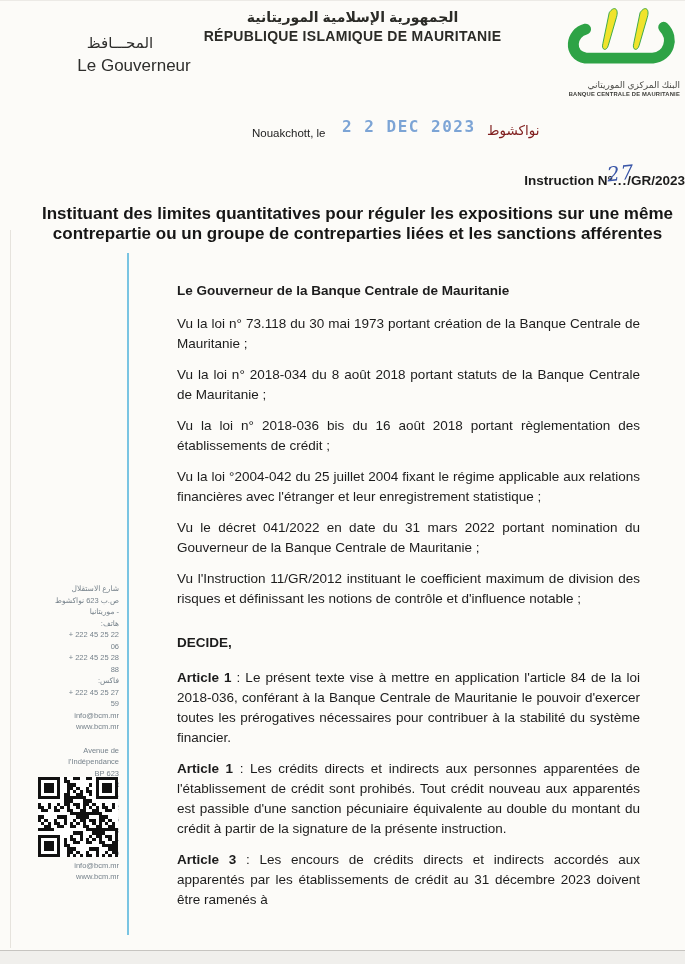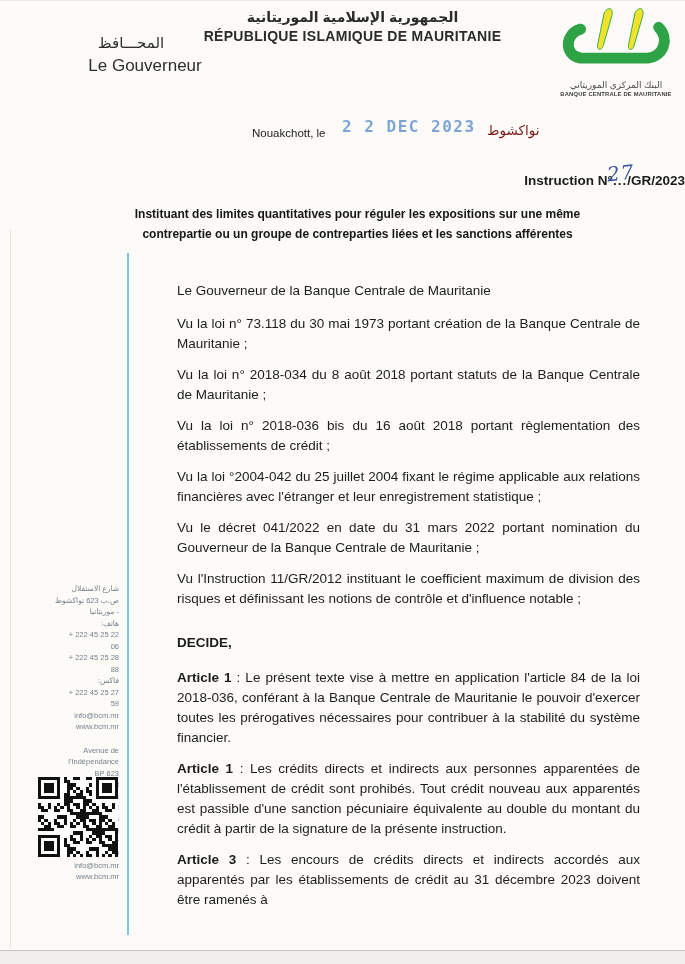--- a/index.html
+++ b/index.html
@@ -12,47 +12,47 @@
   .paper{position:absolute;left:0;top:0;width:685px;height:950px;background:#fcfbf8;border-top:1px solid #eceae6;}
   .bottom-strip{position:absolute;left:0;top:950px;width:685px;height:14px;background:#f0efec;border-top:1px solid #c6c4c0;}
   .left-edge{position:absolute;left:10px;top:230px;width:1px;height:718px;background:#e6e3dd;}
   .blue-divider{position:absolute;left:127px;top:253px;width:2px;height:682px;background:#79c4e2;}
 
   
   .republic{position:absolute;left:190px;top:8px;width:325px;text-align:center;color:#2b2b27;}
   .republic .ar{font-size:14px;font-weight:bold;line-height:18px;}
   .republic .fr{font-size:14px;font-weight:bold;letter-spacing:.3px;margin-top:2px;}
 
-  .logo{position:absolute;left:552px;top:5px;width:128px;text-align:center;}
+  .logo{position:absolute;left:552px;top:5px;width:128px;text-align:right;}
   .logo .ar{font-size:9px;color:#4a4a46;line-height:11px;margin-top:1px;}
   .logo .fr{font-size:5.8px;font-weight:bold;color:#3c3c38;letter-spacing:.2px;}
 
-  .governor{position:absolute;left:59px;top:33px;width:172px;text-align:center;color:#2e2e2c;}
+  .governor{position:absolute;left:48px;top:33px;width:172px;text-align:center;color:#2e2e2c;}
   .governor .ar{font-size:15px;line-height:20px;transform:translateX(-14px);}
   .governor .fr{font-size:17px;line-height:22px;margin-top:2px;}
 
   
   .place-fr{position:absolute;left:252px;top:127px;font-size:11.5px;color:#222;}
   .stamp{position:absolute;left:342px;top:117px;font-family:"DejaVu Sans Mono",monospace;
          font-size:16px;font-weight:bold;color:#6f9bd2;letter-spacing:1.5px;opacity:.9;}
   .place-ar{position:absolute;left:487px;top:122px;font-size:13.5px;color:#7f1d1d;}
 
   
   .instruction-line{position:absolute;left:0;right:0;top:173px;text-align:right;padding-left:120px;
                     font-size:13.5px;font-weight:bold;color:#1c1c1c;}
   .instruction-line .dots{position:relative;letter-spacing:1px;}
   .handwritten{position:absolute;left:-6px;top:-12px;font-family:"DejaVu Serif",serif;font-style:italic;
                font-size:20px;font-weight:normal;color:#3b57a8;transform:rotate(-6deg);white-space:nowrap;}
   .doc-title{position:absolute;left:0;right:0;top:204px;text-align:center;padding-left:30px;
-             font-size:12px;font-weight:bold;line-height:20px;color:#161616;}
+             font-size:17px;font-weight:bold;line-height:20px;color:#161616;}
 
   
   .main-col{position:absolute;left:177px;top:281px;width:463px;font-size:13.5px;line-height:20px;color:#1c1c1c;}
   .main-col p{margin:0 0 11px 0;text-align:justify;}
-  .salutation{font-weight:normal;margin-bottom:13px !important;text-align:right;}
+  .salutation{font-weight:bold;margin-bottom:13px !important;text-align:right;}
   .decide{font-weight:bold;margin-top:24px !important;margin-bottom:15px !important;text-align:left !important;}
   .article-label{font-weight:bold;}
 
   
   .sidebar{position:absolute;left:12px;top:583px;width:107px;text-align:right;color:#76828b;padding-left:40px;}
   .sidebar .ar-block{direction:rtl;font-size:7.5px;line-height:11.5px;}
   .sidebar .fr-block{margin-top:12px;font-size:7.5px;line-height:11.5px;}
   .sidebar .num{direction:ltr;unicode-bidi:embed;margin-left:14px;}
   .qr{position:absolute;left:38px;top:777px;width:80px;height:80px;}
 </style>

